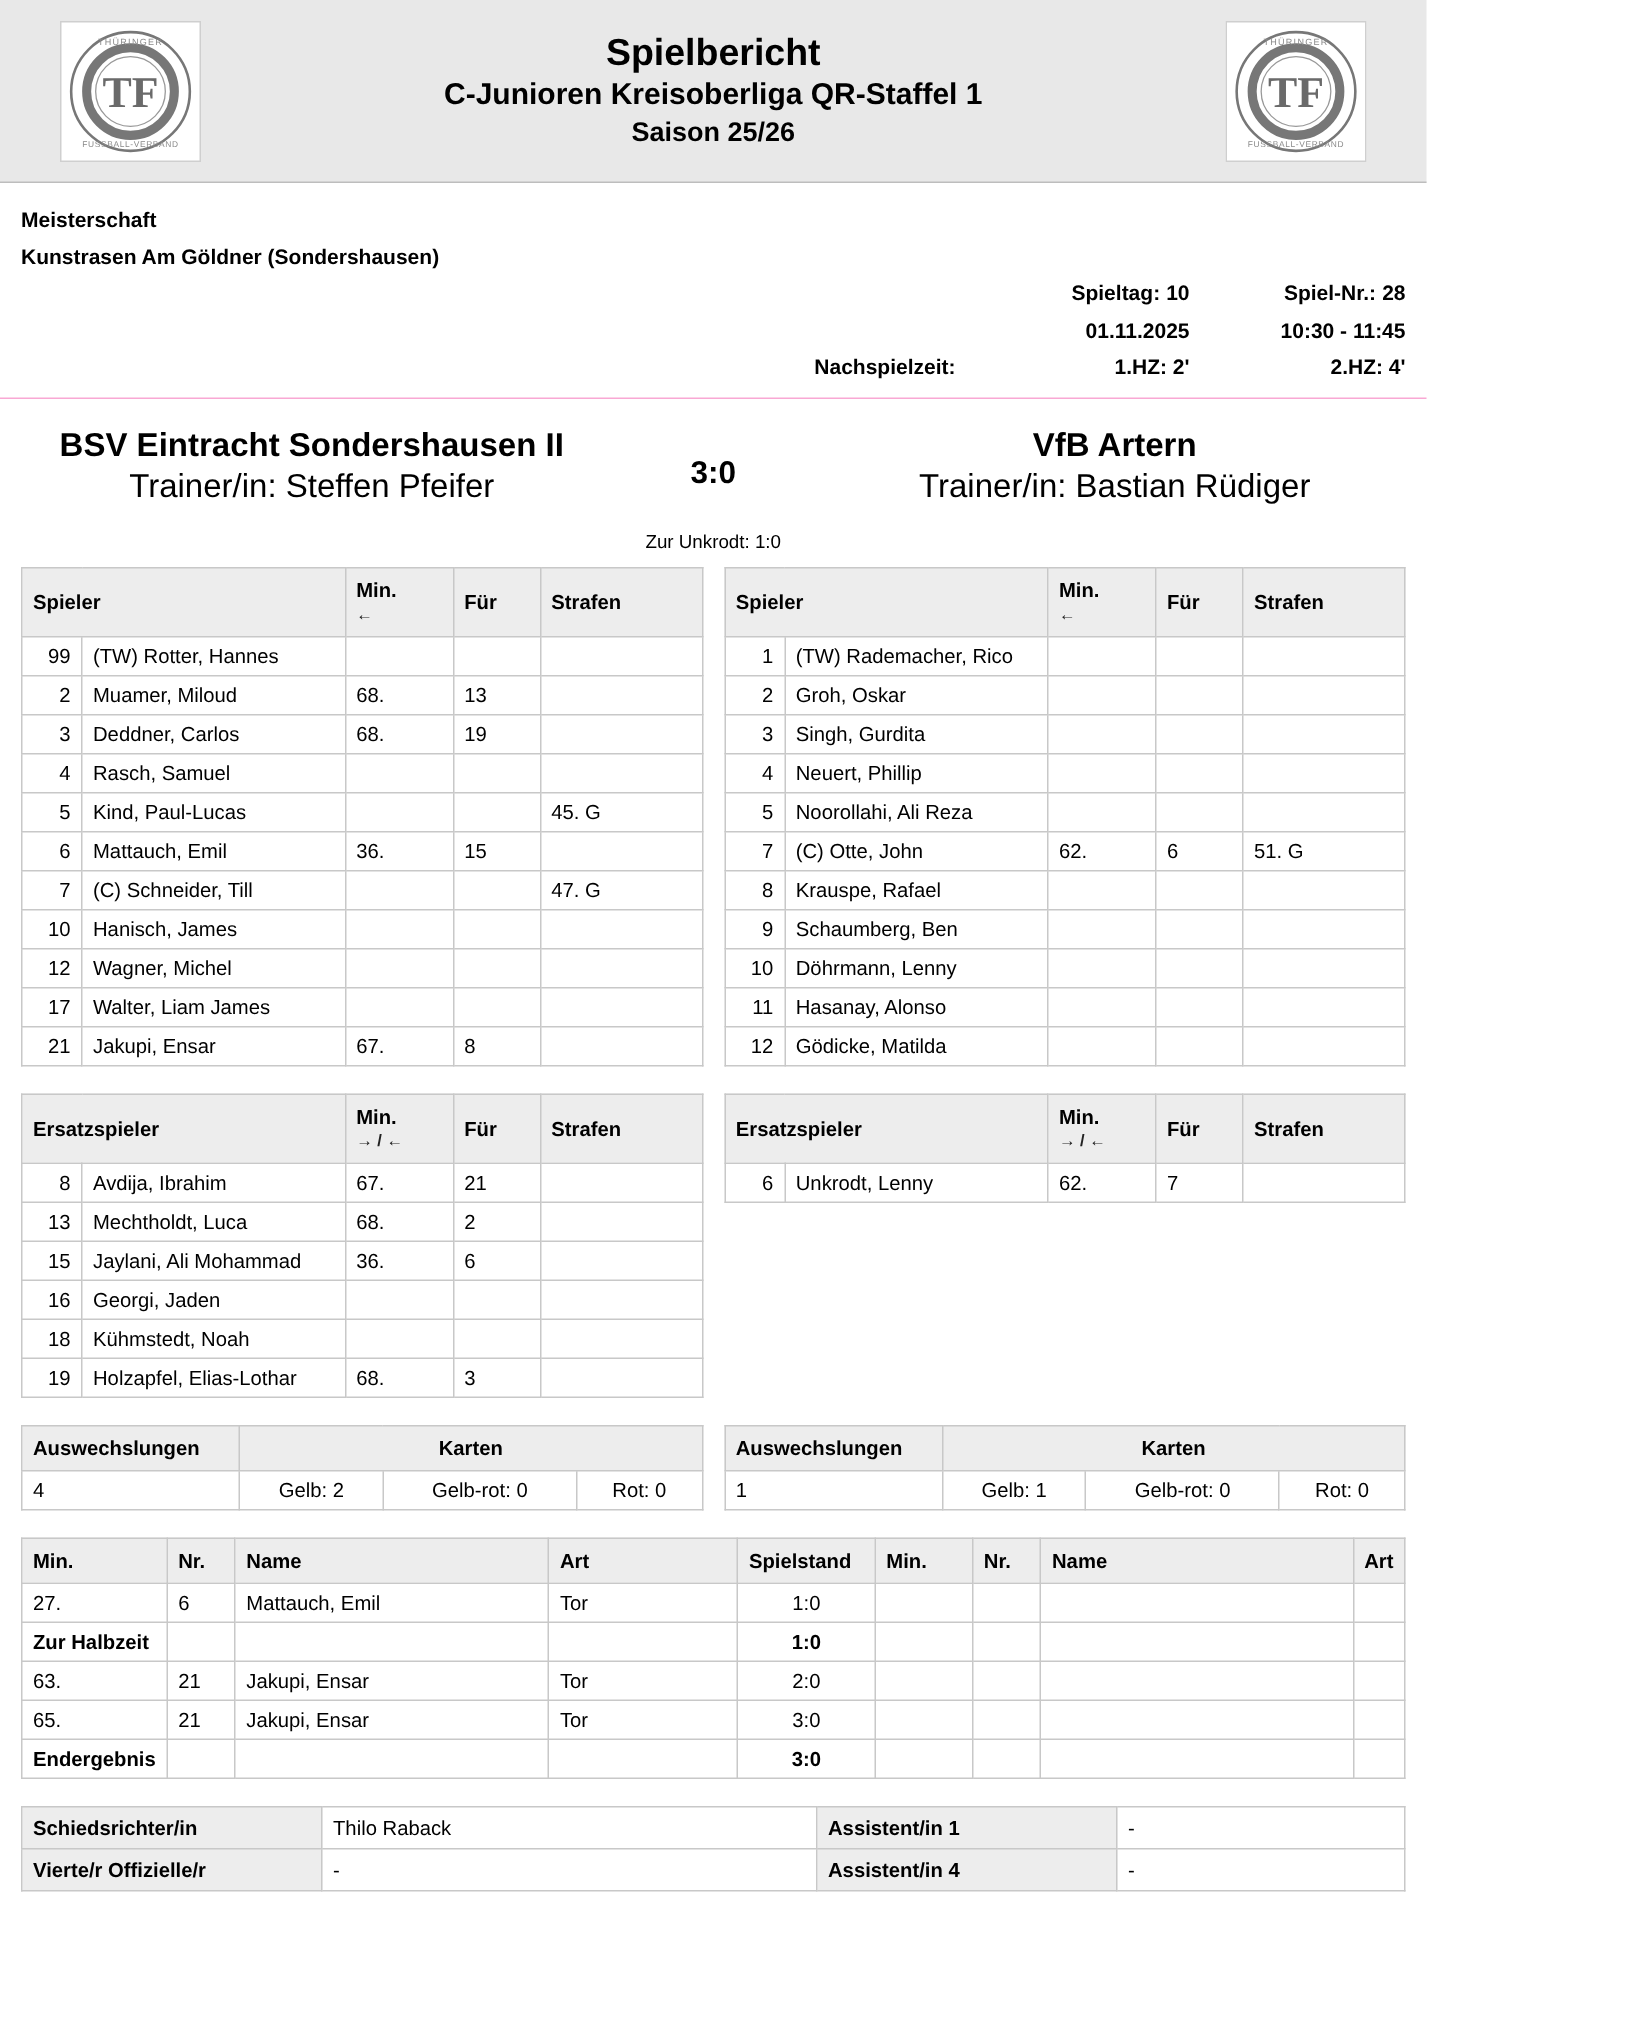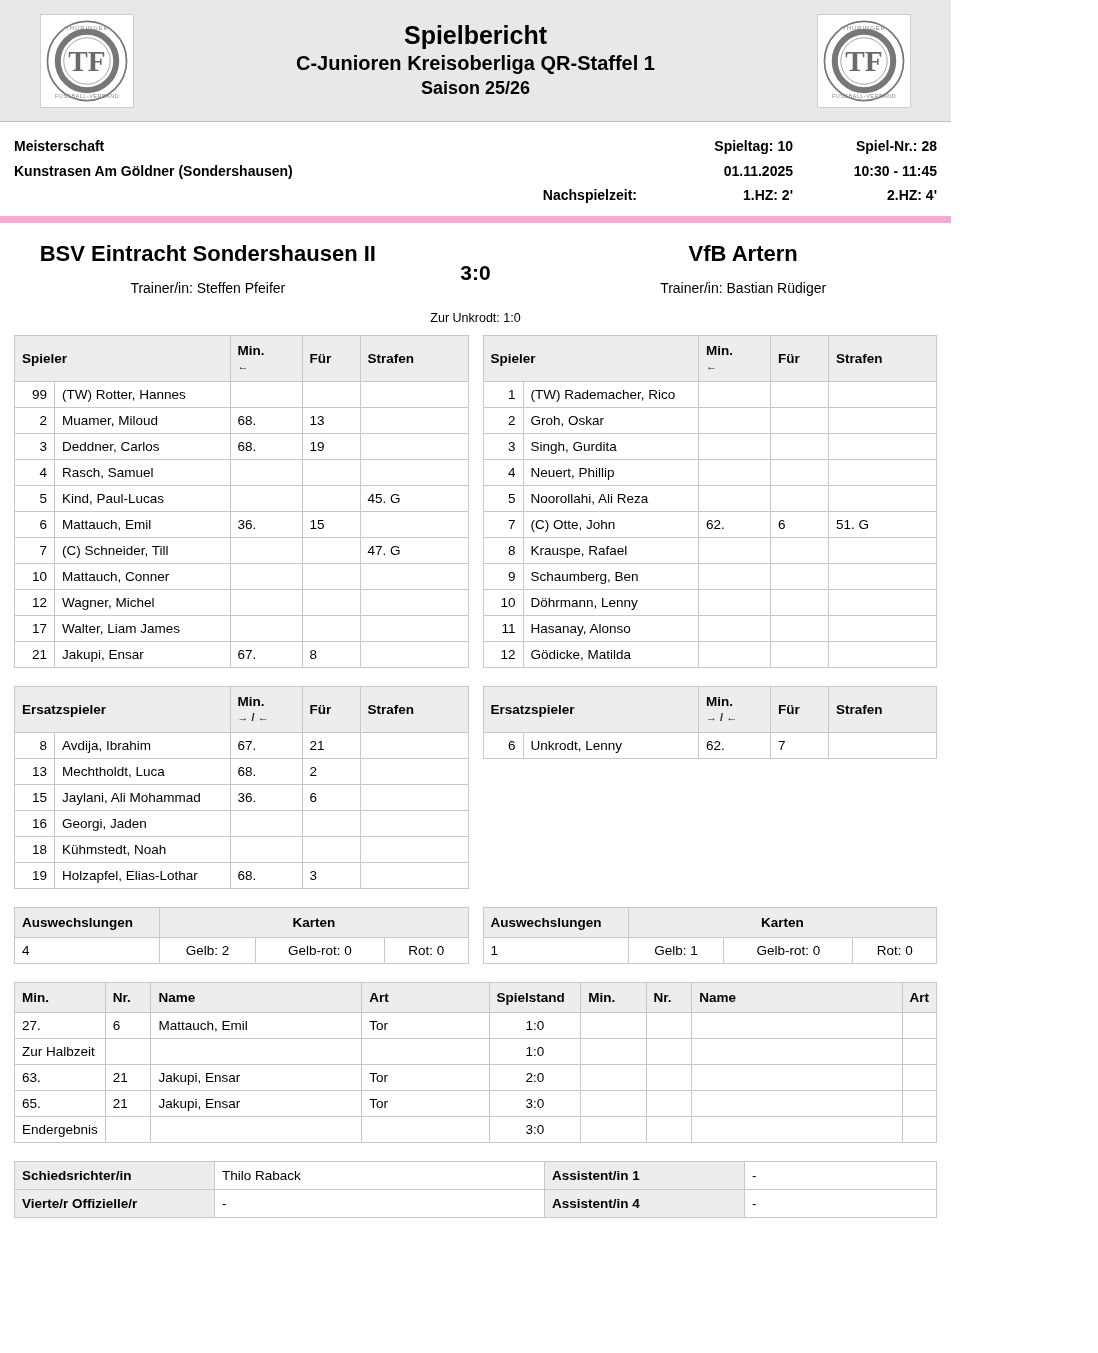--- a/index.html
+++ b/index.html
@@ -34,37 +34,38 @@
   .logo svg { display:block; }
   .title-block { text-align: center; flex: 1 1 auto; }
   .title-main { font-size: 25px; font-weight: bold; line-height: 1.2; }
   .title-sub  { font-size: 20px; font-weight: bold; line-height: 1.3; }
   .title-season { font-size: 18px; font-weight: bold; line-height: 1.35; }
 
   
   .meta {
     display: flex; justify-content: space-between;
     padding: 12px 14px 8px 14px;
-    border-bottom: 7px solid #f9a8d4;
+    border-bottom: 1px solid #f9a8d4;
+    flex-direction: column;
   }
   .meta-left div { font-weight: bold; font-size: 14px; line-height: 1.75; }
   .meta-right { text-align: right; font-size: 14px; font-weight: bold; line-height: 1.75; }
   .meta-right .row { display: flex; justify-content: flex-end; gap: 26px; }
   .meta-right .cellA { min-width: 130px; text-align: right; }
   .meta-right .cellB { min-width: 118px; text-align: right; }
   .meta-right .lbl { margin-right: 4px; }
 
   
   .teams {
     display: flex; align-items: flex-start;
     padding: 16px 14px 10px 14px;
   }
   .team { width: 42%; text-align: center; }
   .team-name { font-size: 22px; font-weight: bold; line-height: 1.35; }
-  .coach { font-size: 14px; margin-top: 12px; }
+  .coach { font-size: 22px; }
   .score-col { width: 16%; text-align: center; padding-top: 22px; }
   .score { font-size: 21px; font-weight: bold; }
   .halftime { font-size: 12.5px; margin-top: 26px; }
 
   
   .cols { display: flex; gap: 14px; padding: 0 14px; align-items: flex-start; }
   .col { flex: 1 1 0; min-width: 0; }
   table.grid {
     width: 100%;
     border-collapse: collapse;
@@ -109,21 +110,21 @@
   table.events th {
     background:#ededed; font-weight:bold; text-align:left; padding:7px 7px; border:1px solid #c8c8c8;
   }
   table.events td { padding:5px 7px; border:1px solid #c8c8c8; background:#fff; }
   .ev-min { width: 66px; }
   .ev-nr  { width: 46px; }
   .ev-name{ width: 215px; }
   .ev-art { width: 130px; }
   .ev-stand { width: 92px; text-align:center; }
   td.center { text-align:center; }
-  .bold { font-weight: normal; }
+  .bold { font-weight: bold; }
 
   
   table.officials { width:100%; border-collapse:collapse; border:1px solid #c8c8c8; font-size:13.5px; }
   table.officials th {
     background:#ededed; font-weight:bold; text-align:left; padding:6px 7px; border:1px solid #c8c8c8; width: 200px;
   }
   table.officials td { padding:6px 7px; border:1px solid #c8c8c8; background:#fff; }
   .pad-sec { padding: 0 14px; }
 </style>
 </head>
@@ -261,21 +262,21 @@
             </tr>
             <tr>
               <td class="c-num">7</td>
               <td>(C) Schneider, Till</td>
               <td class="c-min"></td>
               <td class="c-fuer"></td>
               <td class="c-straf">47. G</td>
             </tr>
             <tr>
               <td class="c-num">10</td>
-              <td>Mattauch, Conner</td>
+              <td>Hanisch, James</td>
               <td class="c-min"></td>
               <td class="c-fuer"></td>
               <td class="c-straf"></td>
             </tr>
             <tr>
               <td class="c-num">12</td>
               <td>Wagner, Michel</td>
               <td class="c-min"></td>
               <td class="c-fuer"></td>
               <td class="c-straf"></td>

